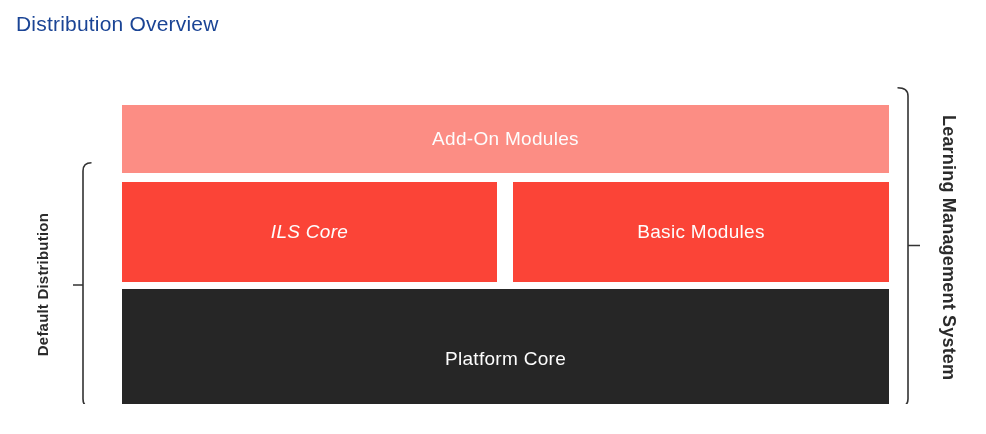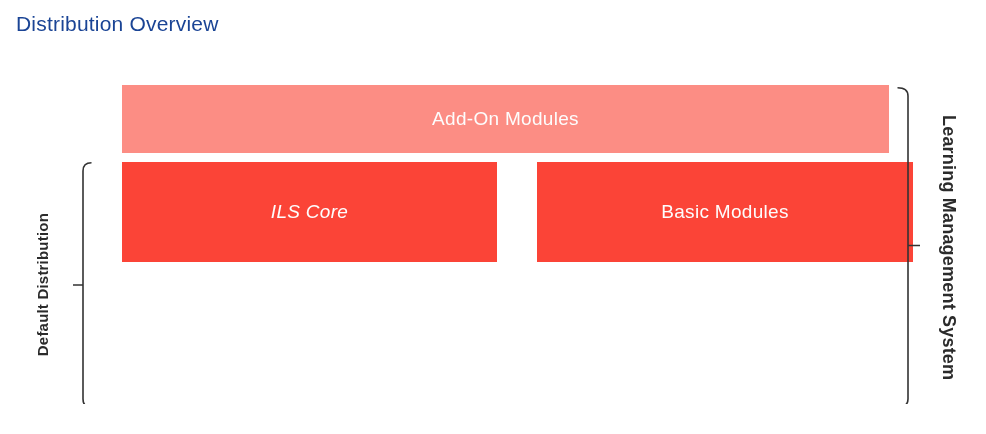--- a/index.html
+++ b/index.html
@@ -23,31 +23,32 @@
     font-size: 21px;
     font-weight: 400;
     letter-spacing: 0.2px;
     color: var(--title-text, #1a4495);
   }
   .block {
     position: absolute;
     display: flex;
     align-items: center;
     justify-content: center;
+    margin-top: 20px;
   }
   .block-label {
     font-size: 19px;
     font-weight: 400;
     color: var(--block-text, #fdfdfd);
     letter-spacing: 0.3px;
     white-space: nowrap;
   }
   .block.addon    { left: 122px; top: 85px;  width: 767px; height: 68px;  background: var(--addon-fill, #fc8d84); }
   .block.ils      { left: 122px; top: 162px; width: 375px; height: 100px; background: var(--module-fill, #fb4437); font-style: italic; }
-  .block.basic    { left: 537px; top: 162px; width: 376px; height: 100px; background: var(--module-fill, #fb4437); }
+  .block.basic    { left: 513px; top: 162px; width: 376px; height: 100px; background: var(--module-fill, #fb4437); }
   .block.platform { left: 122px; top: 269px; width: 767px; height: 139px; background: var(--core-fill, #262626); }
   .bracket {
     position: absolute;
     overflow: visible;
   }
   .bracket path {
     fill: none;
     stroke: var(--bracket, #333333);
     stroke-width: 1.6;
     stroke-linecap: butt;
@@ -91,20 +92,23 @@
   </div>
 
   <div class="block ils">
     <span class="block-label">ILS Core</span>
   </div>
 
   <div class="block basic">
     <span class="block-label">Basic Modules</span>
   </div>
 
+  <div class="block platform">
+    <span class="block-label">Platform Core</span>
+  </div>
 
   <svg class="bracket left" viewBox="0 0 19 246" xmlns="http://www.w3.org/2000/svg" aria-hidden="true">
     <path d="M18.5 0.8 Q10 0.8 10 9 L10 123 L0 123 M10 123 L10 237 Q10 245.2 18.5 245.2"></path>
   </svg>
 
   <svg class="bracket right" viewBox="0 0 24 321" xmlns="http://www.w3.org/2000/svg" aria-hidden="true">
     <path d="M0.5 0.8 Q11 0.8 11 9 L11 158.5 L23 158.5 M11 158.5 L11 312 Q11 320.2 0.5 320.2"></path>
   </svg>
 
   <div class="side-label left">

